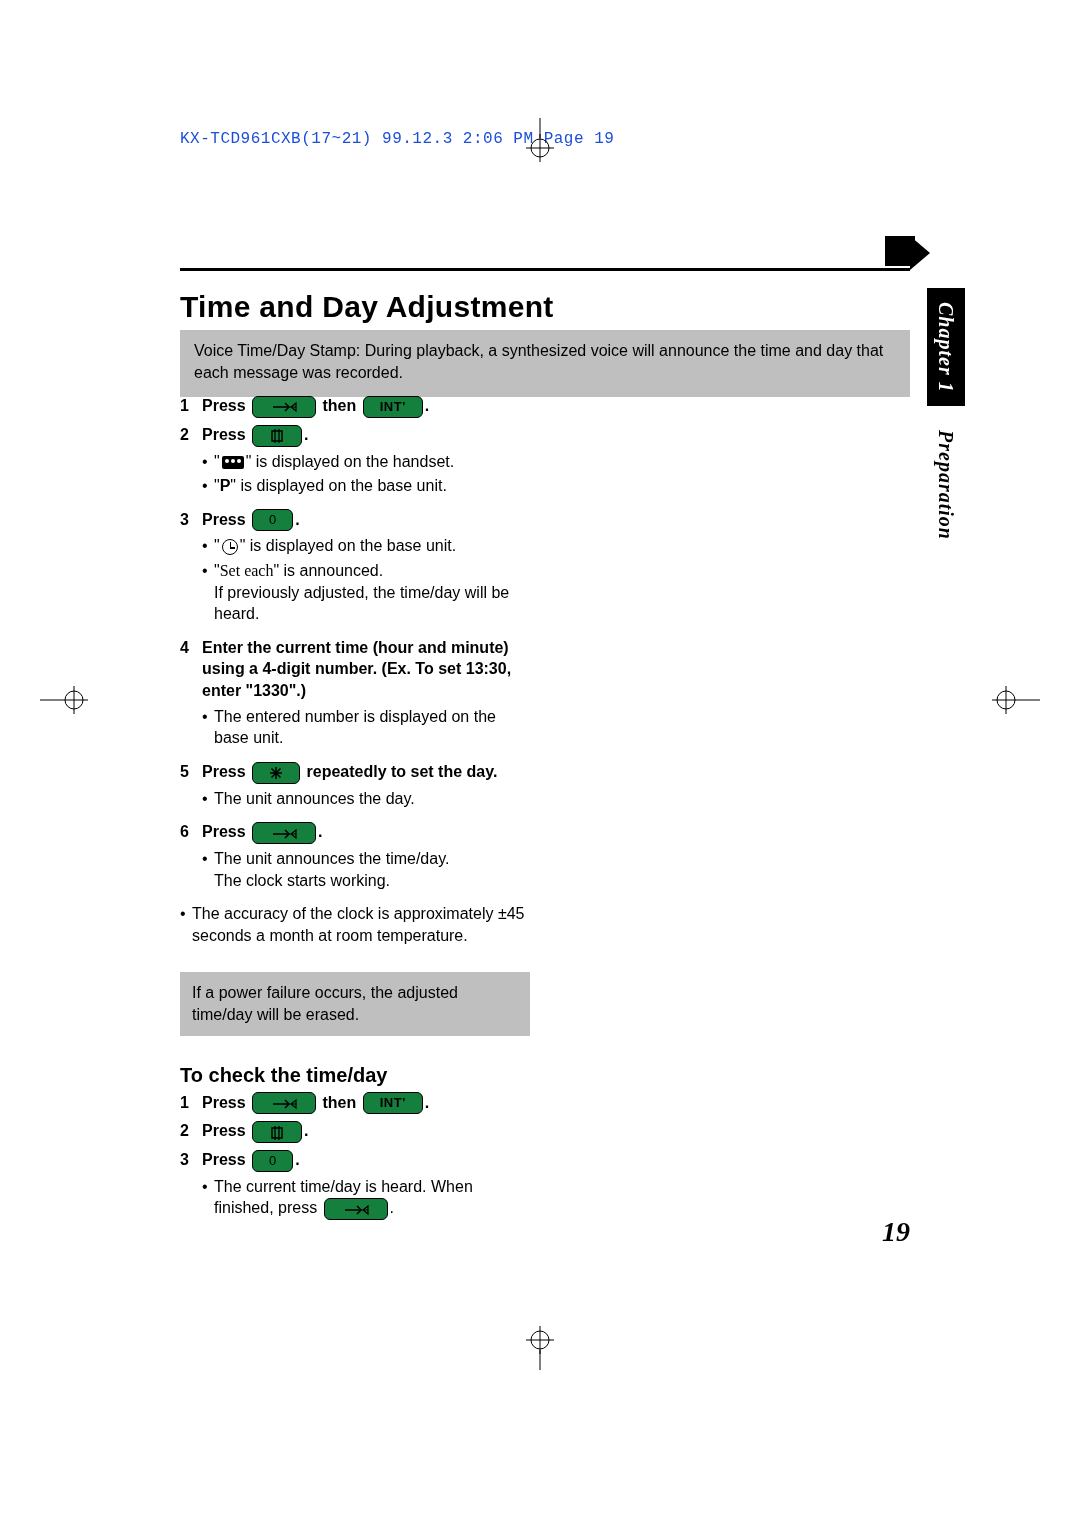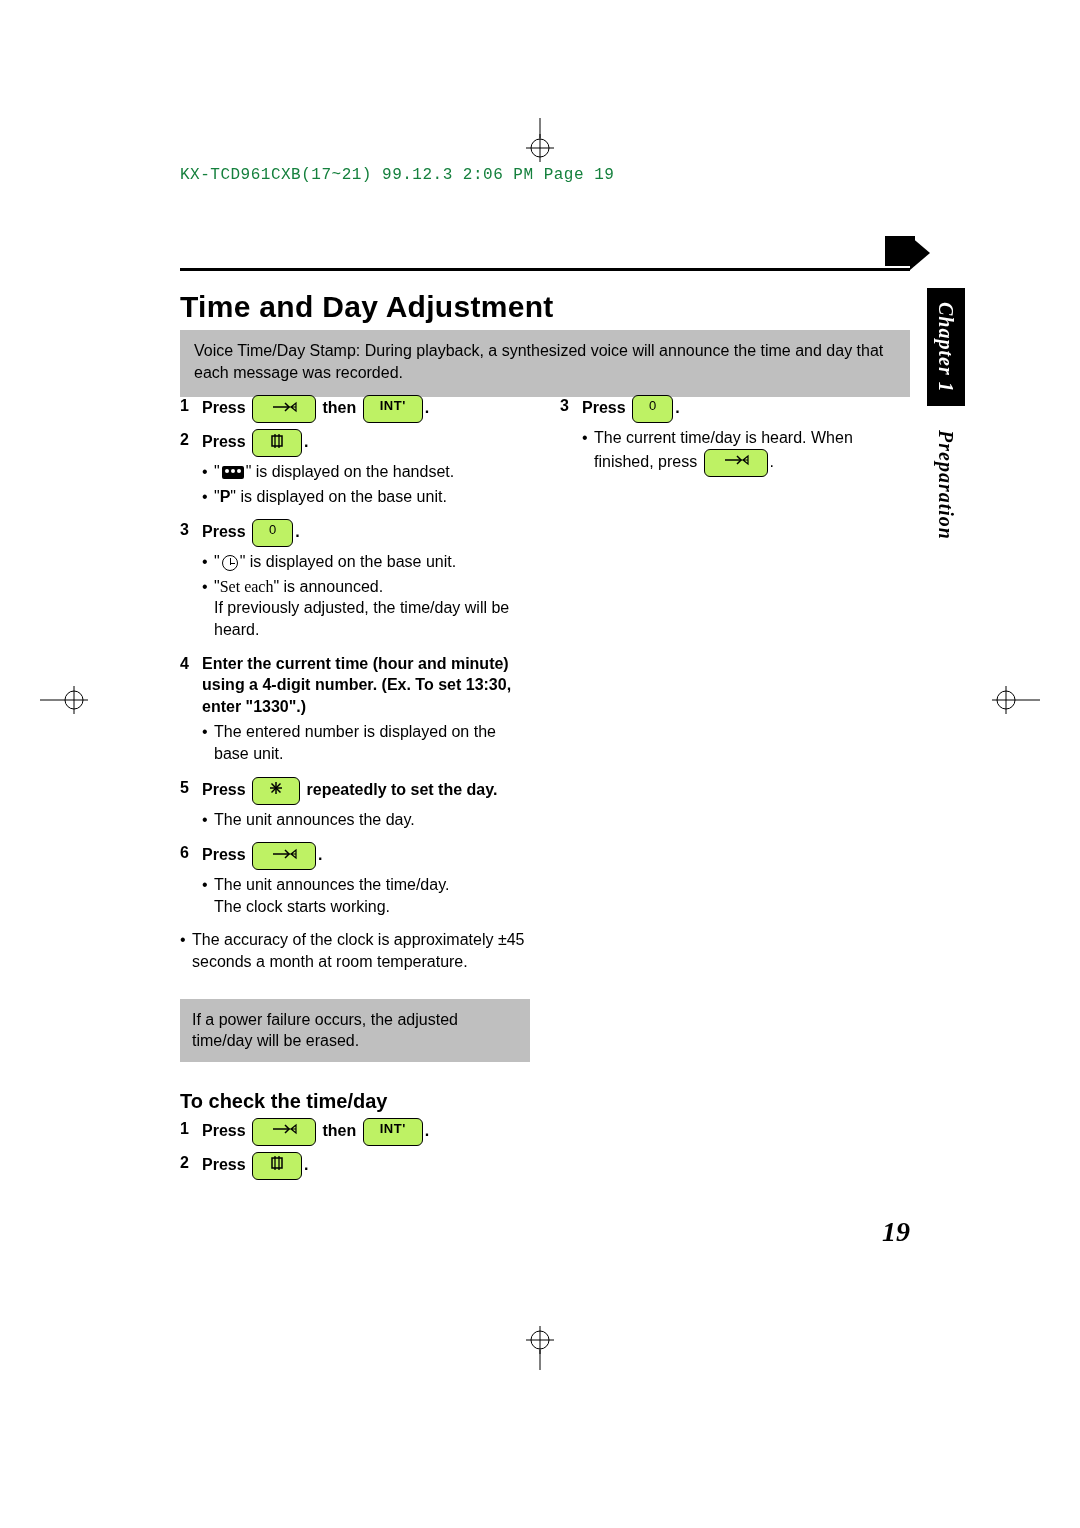--- a/index.html
+++ b/index.html
@@ -11,22 +11,21 @@
     color: #000;
     position: relative;
   }
   .header-line {
     position: absolute;
     top: 130px;
     left: 180px;
     font-family: "Courier New", monospace;
     font-size: 16px;
     letter-spacing: 0.5px;
-    color: #15803d;
-    margin-top: 36px;
+    color: #1d4ed8;
   }
   .arrow-box {
     position: absolute;
     top: 236px; right: 165px;
     width: 30px; height: 30px;
     background: #000;
   }
   .arrow-tri {
     position: absolute;
     top: 236px; right: 150px;
@@ -97,28 +96,28 @@
     position: absolute;
     left: 0; top: 0;
   }
 
   .key {
     display: inline-block;
     vertical-align: middle;
     border: 1.5px solid #000;
     border-radius: 6px;
     min-width: 28px;
-    height: 28px;
+    height: 22px;
     line-height: 19px;
     text-align: center;
     padding: 0 16px;
     font-size: 13px;
     font-weight: normal;
     margin: 0 2px;
-    background: #bef264;
+    background: #15803d;
   }
   .key.wide { min-width: 46px; }
   .key.int { font-family: Arial; font-weight: bold; font-size: 13px; letter-spacing: 0.5px; }
   .key svg { vertical-align: middle; }
 
   .icon-handset-disp {
     display: inline-block;
     vertical-align: middle;
     width: 22px; height: 13px;
     background: #000;

